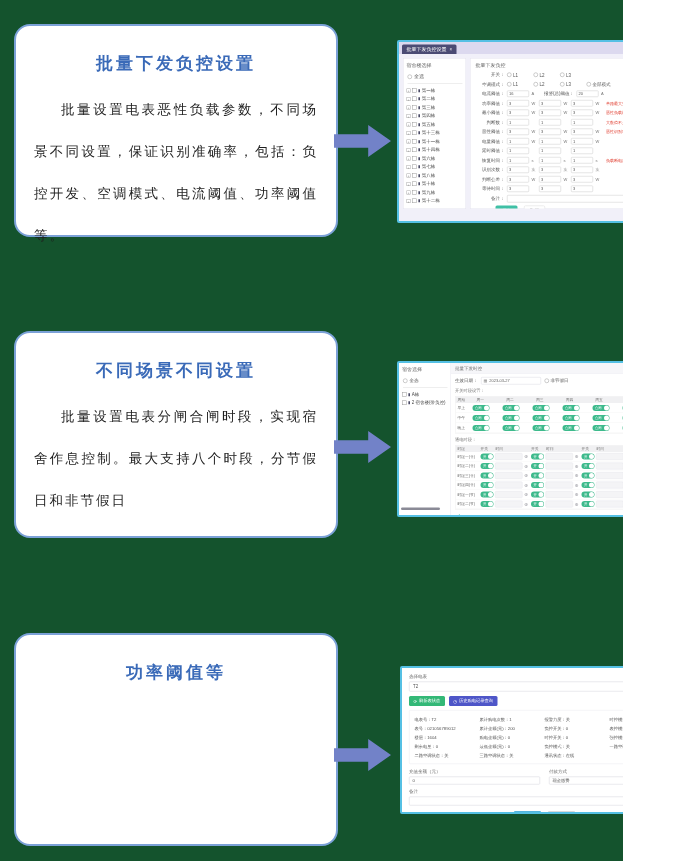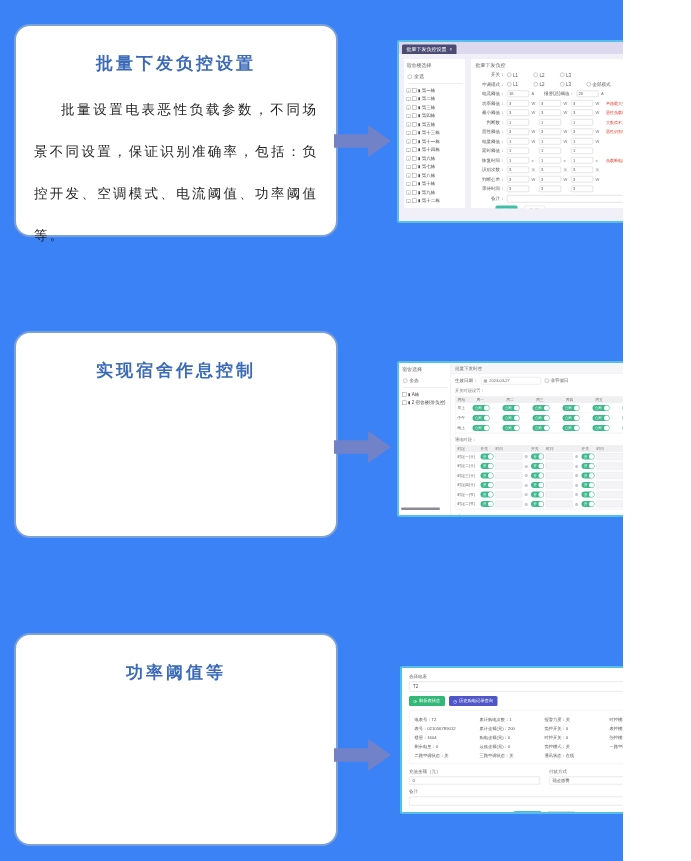--- a/index.html
+++ b/index.html
@@ -1,16 +1,16 @@
 <!DOCTYPE html>
 <html><head>
 <meta charset="utf-8">
 <style>
   html,body{margin:0;padding:0;background:#fff;font-family:"Liberation Sans","DejaVu Sans",sans-serif;}
-  .page{position:relative;width:623px;height:861px;background:#3b82f6;overflow:hidden;}
+  .page{position:relative;width:623px;height:861px;background:#14532d;overflow:hidden;}
 
   
   .card{position:absolute;left:14px;width:324px;background:#fff;border:2px solid #7ba1d7;border-radius:16px;box-sizing:border-box;}
   #card1{top:24px;height:213px}
   #card2{top:331px;height:207px}
   #card3{top:633px;height:213px}
   .card-title{text-align:center;margin-top:26px;font-size:17px;font-weight:700;color:#3a6ab8;letter-spacing:3px;}
   .card-body{margin:14px 18px 0 18px;font-size:13.5px;color:#1f1f1f;letter-spacing:2px;line-height:42px;text-align:justify;text-indent:2em;}
 
   
@@ -378,21 +378,22 @@
               <span class="btn-teal">保存</span>
               <span class="btn-ghost">取消</span>
             </div>
           </div>
         </div>
       </div>
     </div>
   </div>
 
   <div class="card" id="card2">
-    <div class="card-title">实现宿舍作息控制</div>
+    <div class="card-title">不同场景不同设置</div>
+    <div class="card-body">批量设置电表分闸合闸时段，实现宿舍作息控制。最大支持八个时段，分节假日和非节假日</div>
   </div>
   <div class="arrow" id="arrow2"></div>
 
   <div class="shot" id="shot2">
     <div class="scale">
       <div class="s2">
         <div class="s2-left">
           <div class="panel-h">宿舍选择</div>
           <div class="selall">
             <span class="radio"></span>

